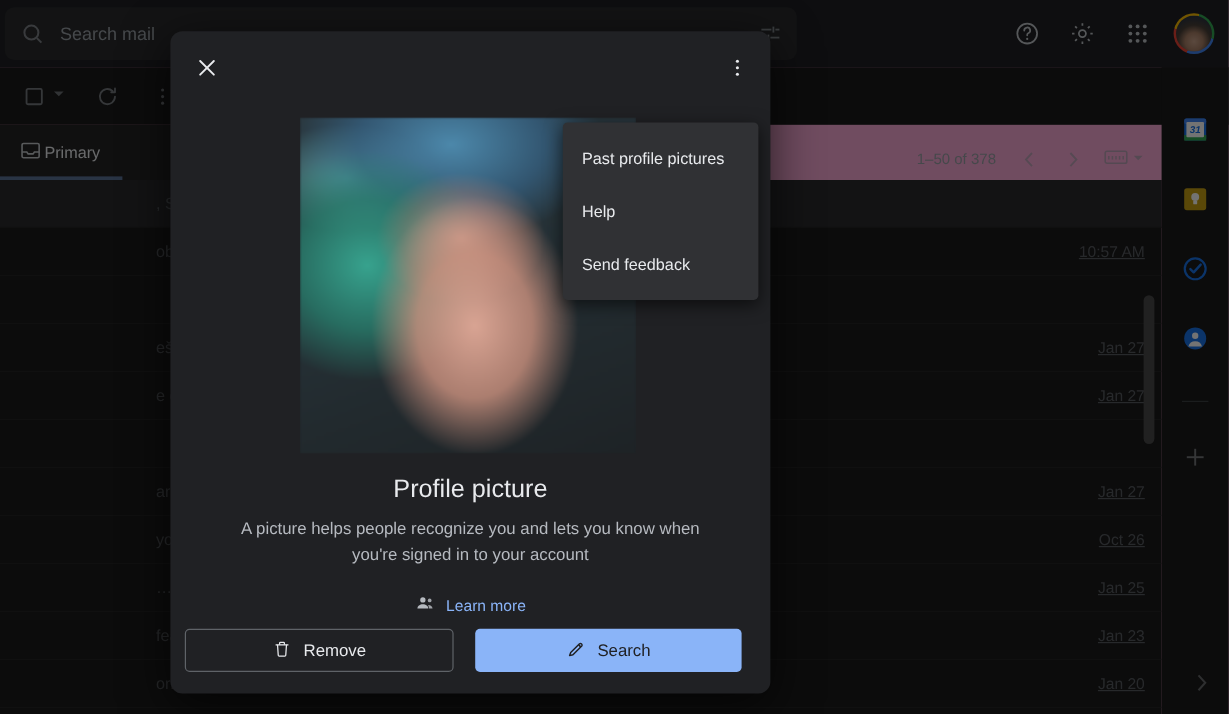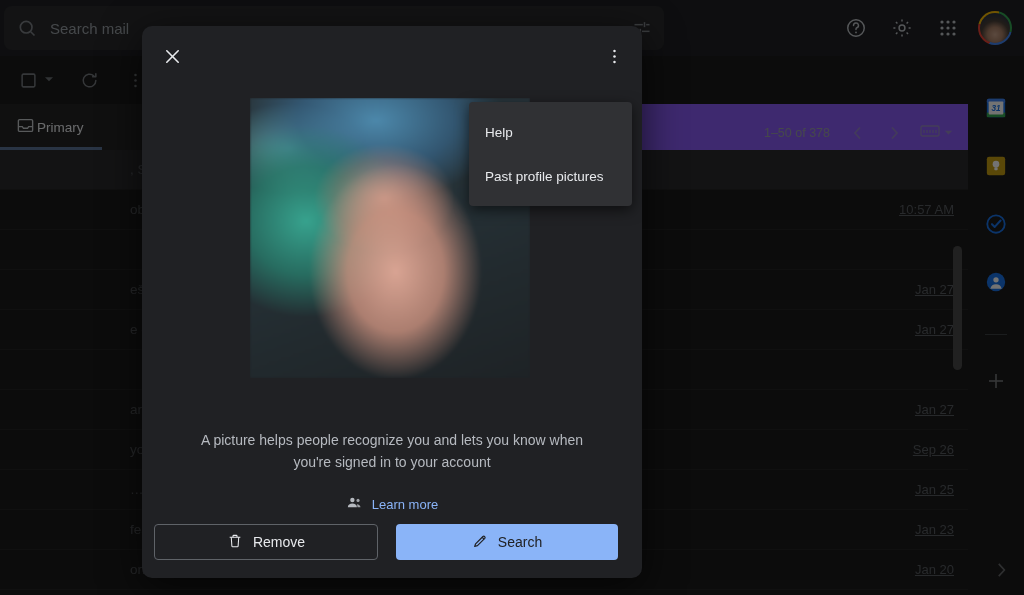--- a/index.html
+++ b/index.html
@@ -5,21 +5,21 @@
   * { box-sizing: border-box; margin: 0; padding: 0; }
   html, body {
     width: 1024px; height: 595px;
     background: #1b1b1b;
     font-family: "Liberation Sans", sans-serif;
     overflow: hidden;
   }
   #app {
     position: relative;
     width: 1024px; height: 595px;
-    background: #8b5cf6;
+    background: #f9a8d4;
   }
 
   
   .topbar {
     position: absolute; left: 0; top: 0; width: 1024px; height: 56px;
     background: #202124;
     display: flex; align-items: center;
   }
   .search-wrap {
     position: absolute; left: 4px; top: 6px;
@@ -415,21 +415,21 @@
         <div class="mailrow">
           <div class="mail-subject"></div>
           <div class="mail-date"></div>
         </div>
         <div class="mailrow">
           <div class="mail-subject">arametri korisnika Članski broj: 15…</div>
           <div class="mail-date">Jan 27</div>
         </div>
         <div class="mailrow">
           <div class="mail-subject">your password to get into your my…</div>
-          <div class="mail-date">Sep 26</div>
+          <div class="mail-date">Oct 26</div>
         </div>
         <div class="mailrow">
           <div class="mail-subject">…</div>
           <div class="mail-date">Jan 25</div>
         </div>
         <div class="mailrow">
           <div class="mail-subject">features to keep you connected   …</div>
           <div class="mail-date">Jan 23</div>
         </div>
         <div class="mailrow">
@@ -503,24 +503,26 @@
             <circle cx="10" cy="16.4" r="1.5"></circle>
         </svg>
       </div>
     </div>
 
     <div class="photo-wrap">
       <div class="photo"></div>
     </div>
 
     <div class="menu">
+      <div class="menu-item">Past profile pictures</div>
       <div class="menu-item">Help</div>
-      <div class="menu-item">Past profile pictures</div>
-    </div>
-
+      <div class="menu-item">Send feedback</div>
+    </div>
+
+    <div class="dlg-title">Profile picture</div>
     <div class="dlg-desc">A picture helps people recognize you and lets you know when you're signed in to your account</div>
 
     <div class="dlg-visible">
       <span>
         <svg width="17" height="17" viewBox="0 0 24 24" fill="#b6bac0">
           <circle cx="9" cy="8.4" r="3.1"></circle>
           <path d="M2.6 18.6c0-3.3 2.9-5.2 6.4-5.2s6.4 1.9 6.4 5.2z"></path>
           <circle cx="17" cy="9" r="2.2" opacity=".85"></circle>
           <path d="M15.2 14.4c3 .2 5.2 1.8 5.2 4.2h-4.2c0-1.7-.4-3-1-4.2z" opacity=".85"></path>
         </svg>

